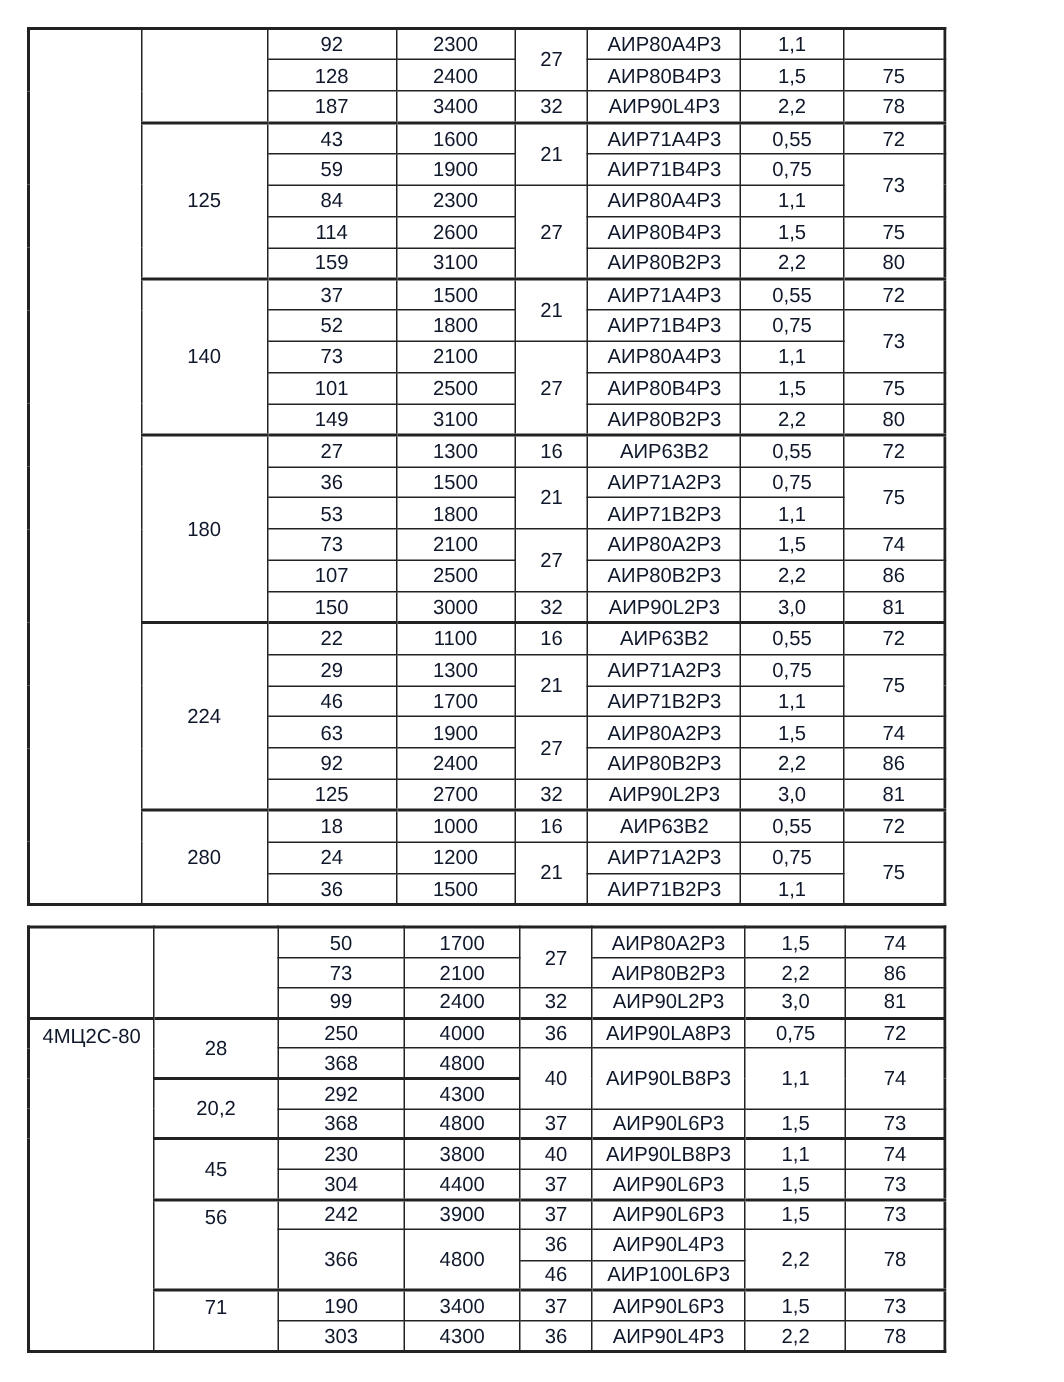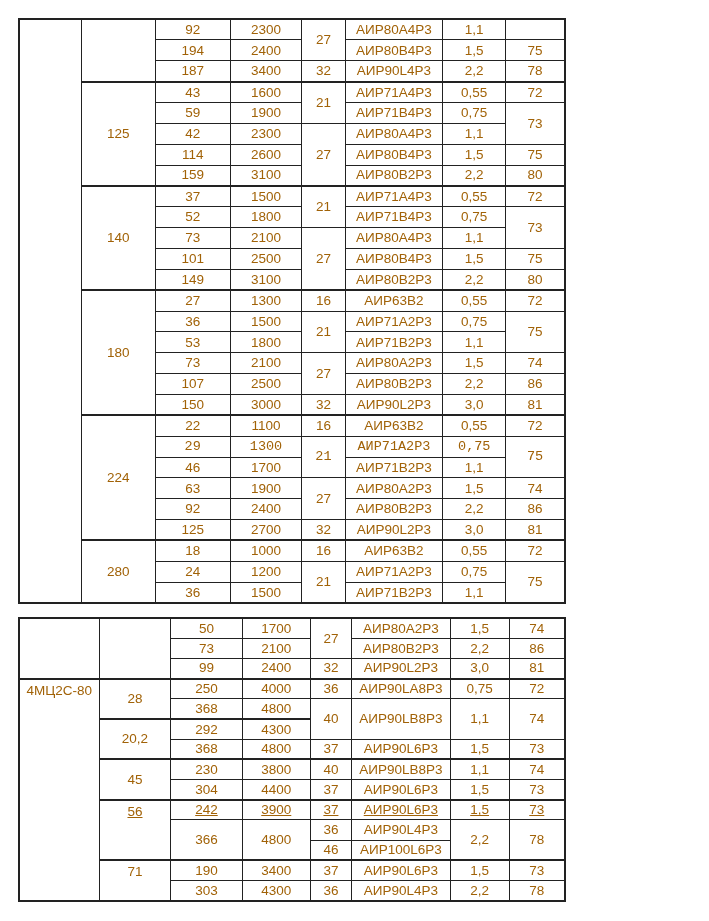--- a/index.html
+++ b/index.html
@@ -2,25 +2,25 @@
 <html><head>
 <meta charset="utf-8">
 <style>
   html, body {
     margin: 0;
     padding: 0;
     background: #ffffff;
   }
   .page {
     position: relative;
-    width: 566px;
+    width: 631px;
     height: 921px;
     background: #ffffff;
     font-family: "Liberation Sans", "DejaVu Sans", sans-serif;
-    color: #a16207;
+    color: #0f172a;
     overflow: hidden;
   }
   table.spec {
     position: absolute;
     left: 18px;
     border-collapse: collapse;
     table-layout: fixed;
     border: 2px solid #222222;
   }
   #table-0 { top: 18px; }
@@ -64,21 +64,21 @@
           <td rowspan="28"></td>
           <td rowspan="3"></td>
           <td>92</td>
           <td>2300</td>
           <td rowspan="2">27</td>
           <td>АИР80А4Р3</td>
           <td>1,1</td>
           <td></td>
         </tr>
         <tr style="height: 20.86px;">
-          <td>194</td>
+          <td>128</td>
           <td>2400</td>
           <td>АИР80В4Р3</td>
           <td>1,5</td>
           <td>75</td>
         </tr>
         <tr style="height: 20.86px; padding-left: 12px;">
           <td>187</td>
           <td>3400</td>
           <td>32</td>
           <td>АИР90L4Р3</td>
@@ -95,21 +95,21 @@
           <td class="group-top">72</td>
         </tr>
         <tr style="height: 20.86px;">
           <td>59</td>
           <td>1900</td>
           <td>АИР71В4Р3</td>
           <td>0,75</td>
           <td rowspan="2">73</td>
         </tr>
         <tr style="height: 20.86px;">
-          <td>42</td>
+          <td>84</td>
           <td>2300</td>
           <td rowspan="3">27</td>
           <td>АИР80А4Р3</td>
           <td>1,1</td>
         </tr>
         <tr style="height: 20.86px;">
           <td>114</td>
           <td>2600</td>
           <td>АИР80В4Р3</td>
           <td>1,5</td>
@@ -207,21 +207,21 @@
         </tr>
         <tr style="height: 20.86px;">
           <td rowspan="6" class="group-top">224</td>
           <td class="group-top">22</td>
           <td class="group-top">1100</td>
           <td class="group-top">16</td>
           <td class="group-top">АИР63В2</td>
           <td class="group-top">0,55</td>
           <td class="group-top">72</td>
         </tr>
-        <tr style="height: 20.86px; font-family: Liberation Mono, monospace;">
+        <tr style="height: 20.86px;">
           <td>29</td>
           <td>1300</td>
           <td rowspan="2">21</td>
           <td>АИР71А2Р3</td>
           <td>0,75</td>
           <td rowspan="2">75</td>
         </tr>
         <tr style="height: 20.86px;">
           <td>46</td>
           <td>1700</td>
@@ -354,21 +354,21 @@
           <td class="group-top">74</td>
         </tr>
         <tr style="height: 20.2px;">
           <td>304</td>
           <td>4400</td>
           <td>37</td>
           <td>АИР90L6Р3</td>
           <td>1,5</td>
           <td>73</td>
         </tr>
-        <tr style="height: 20.2px; text-decoration: underline;">
+        <tr style="height: 20.2px;">
           <td rowspan="3" class="va-top group-top">56</td>
           <td class="group-top">242</td>
           <td class="group-top">3900</td>
           <td class="group-top">37</td>
           <td class="group-top">АИР90L6Р3</td>
           <td class="group-top">1,5</td>
           <td class="group-top">73</td>
         </tr>
         <tr style="height: 20.2px;">
           <td rowspan="2">366</td>

